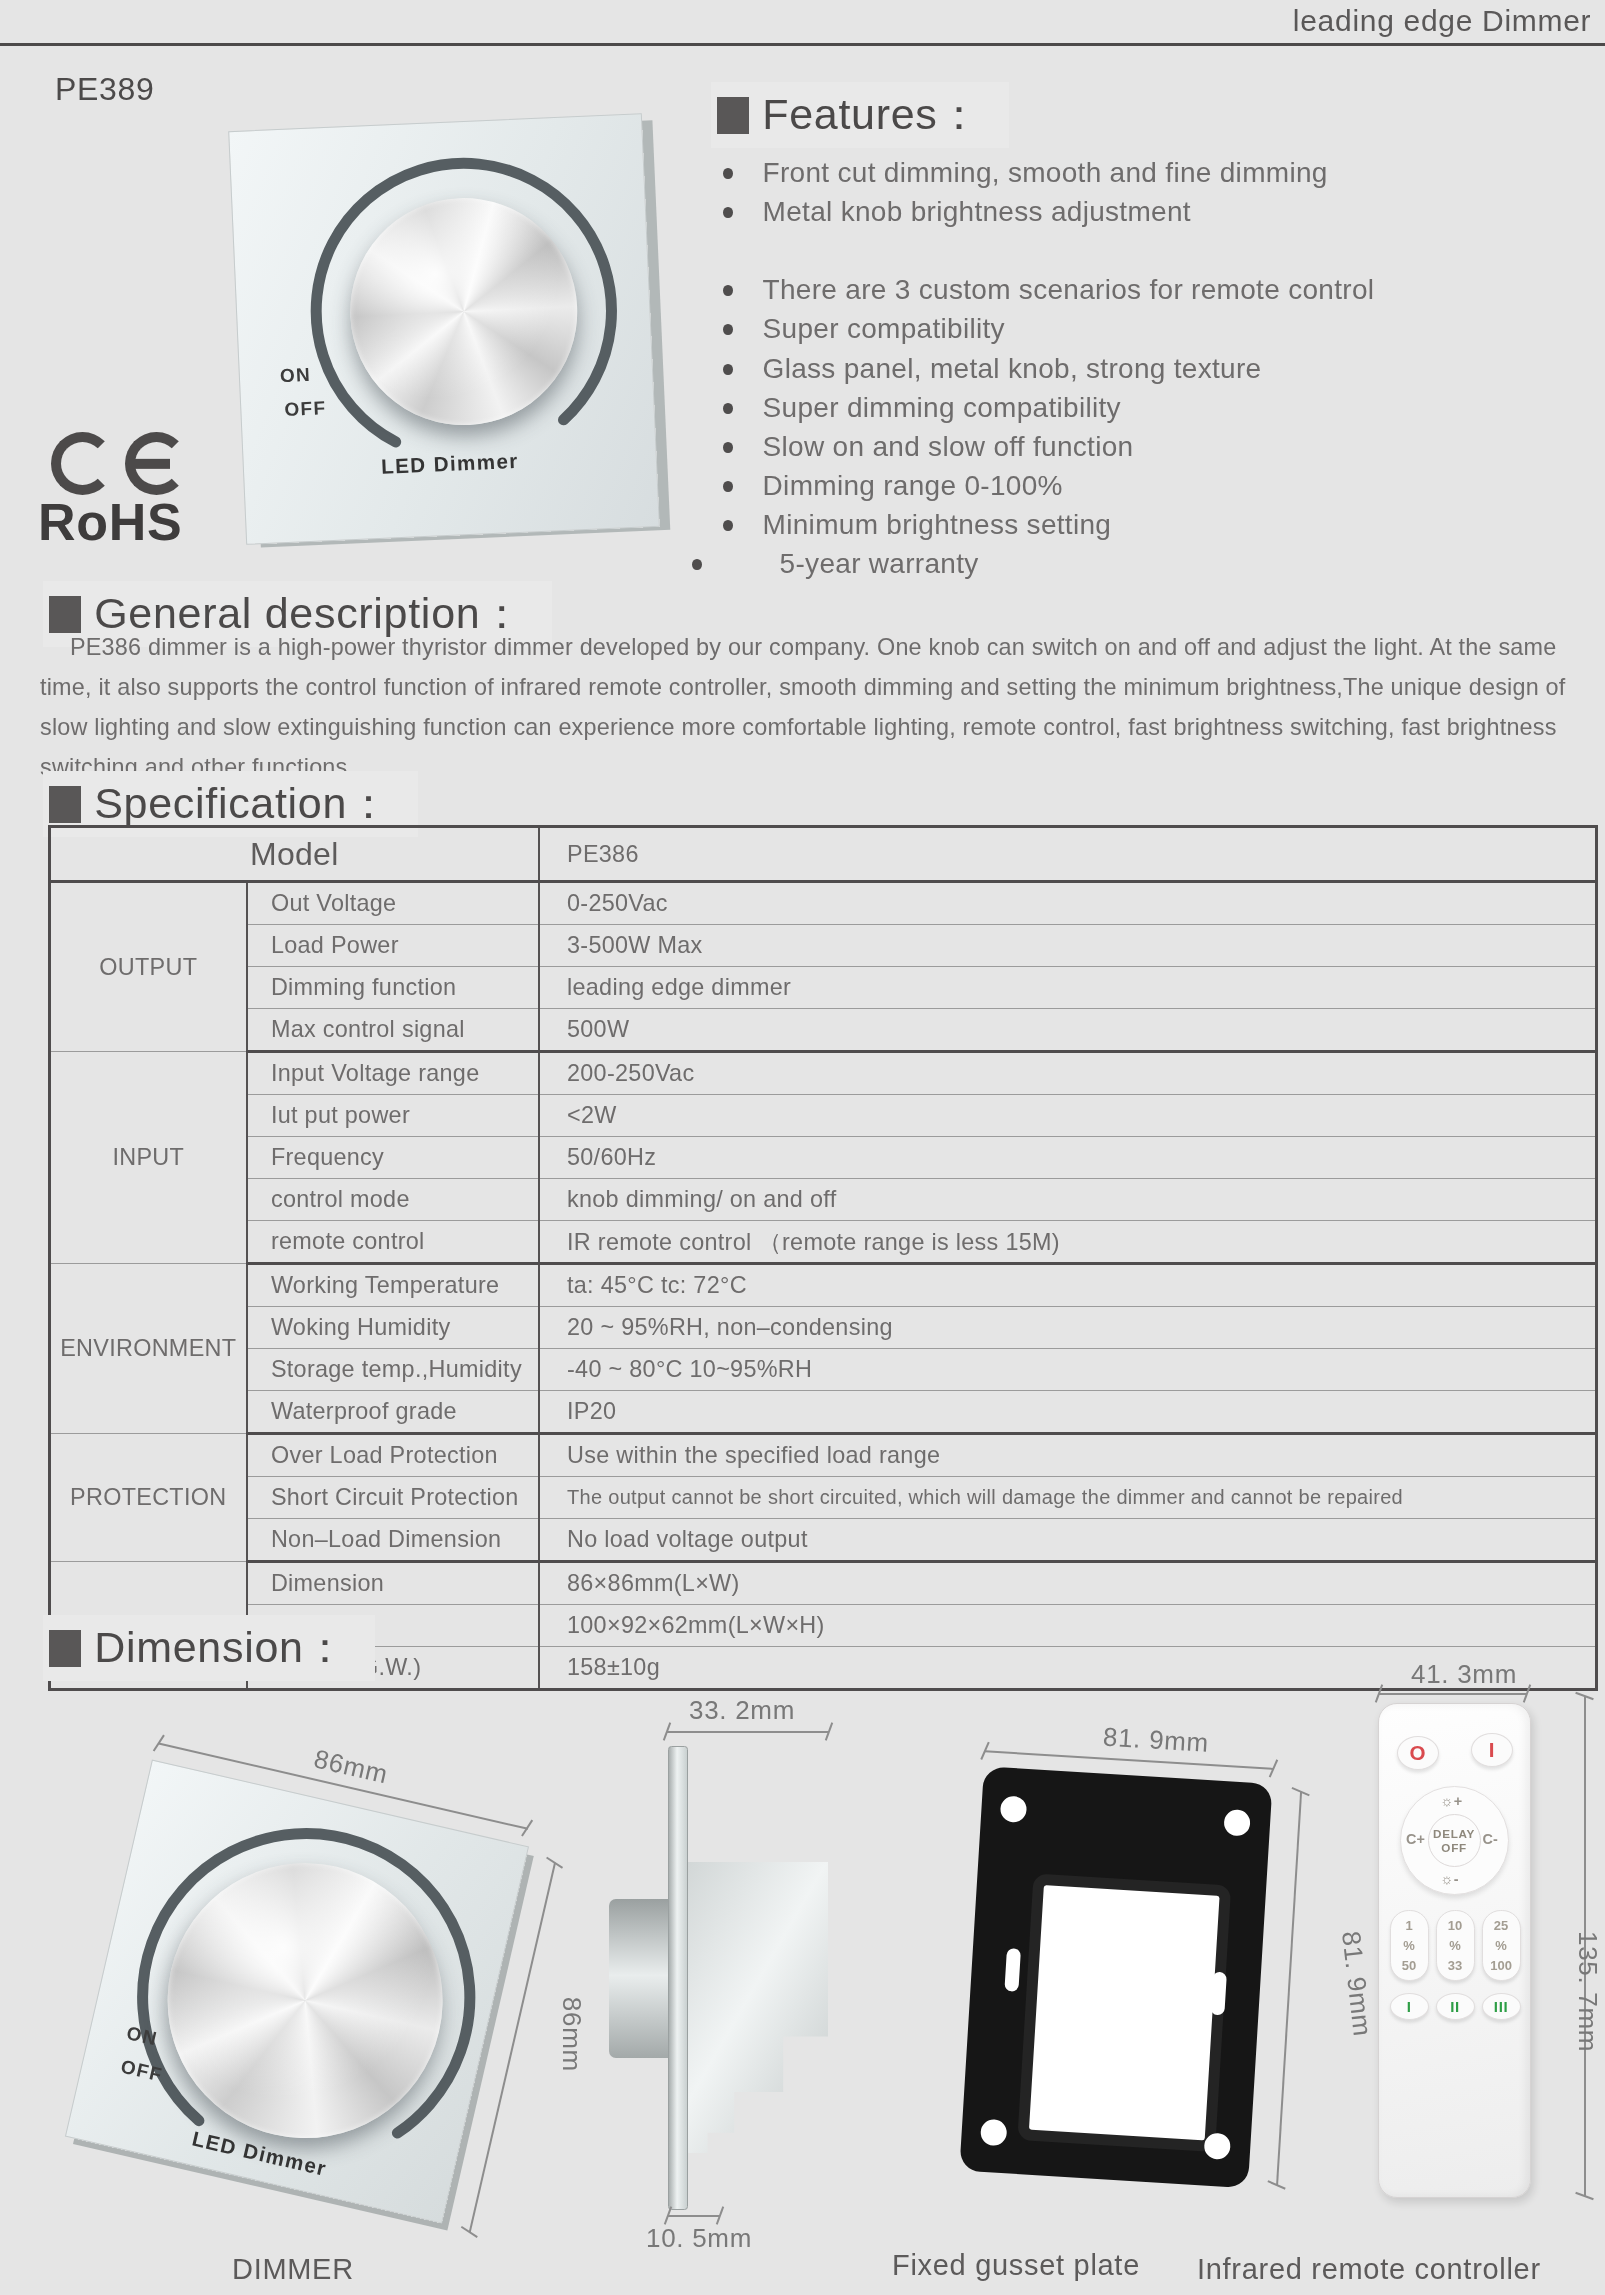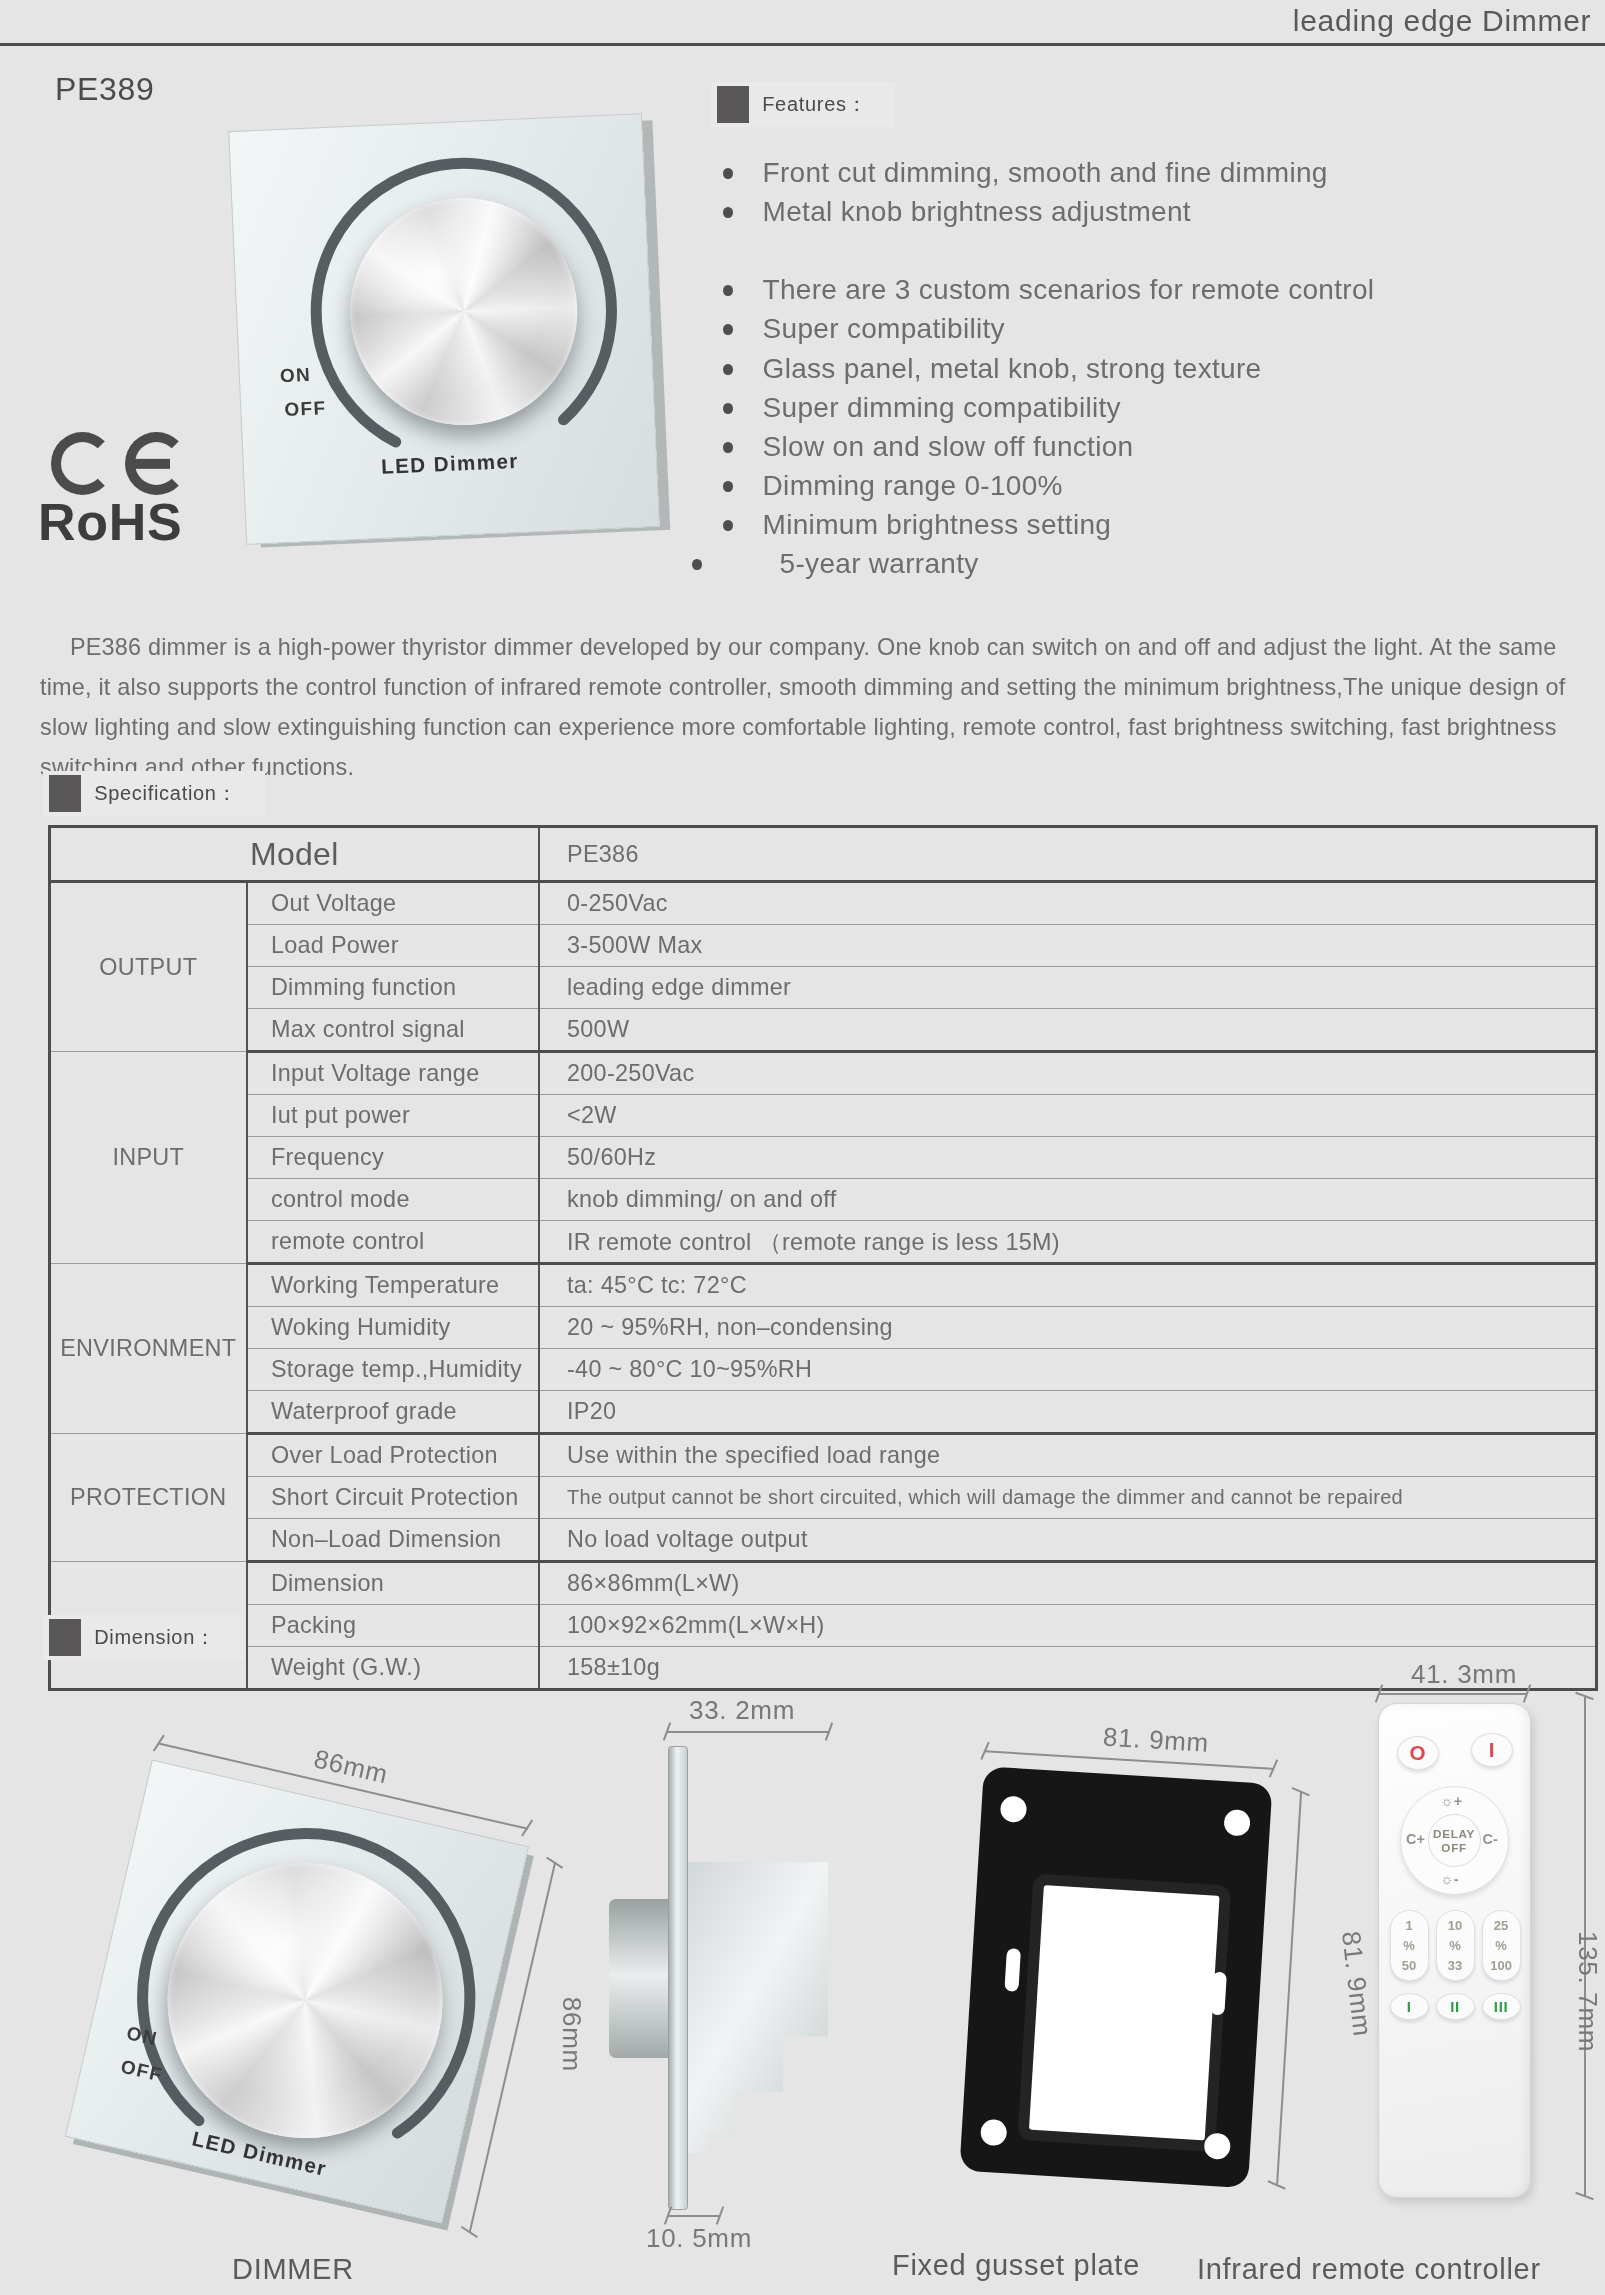--- a/index.html
+++ b/index.html
@@ -9,21 +9,21 @@
 
   
   .header-title{position:absolute;right:13.7px;top:4.1px;font-size:30px;color:#5a5858;letter-spacing:0.7px;}
   .header-rule{position:absolute;left:0;top:43px;width:1605px;height:2.7px;background:#4c4a4a;}
 
   .pe389{position:absolute;left:55px;top:71px;font-size:32px;color:#4c4a4a;letter-spacing:0.7px;}
 
   
   .sec-head{position:absolute;display:inline-flex;align-items:center;background:#e9e9e9;padding:4.1px 27.5px 4.1px 5.5px;}
   .sec-square{width:32px;height:37px;background:#595757;margin-right:13.7px;flex:0 0 auto;}
-  .sec-label{font-size:20px;color:#4b4949;letter-spacing:0.7px;white-space:nowrap;}
+  .sec-label{font-size:43px;color:#4b4949;letter-spacing:0.7px;white-space:nowrap;}
 
   
   .panel{position:absolute;background:linear-gradient(115deg,#f2f6f7,#e3e9ea 55%,#d7dddf);
          border:1.4px solid #c6cccd;}
   .photo-panel{left:237px;top:122px;width:412px;height:412px;transform:rotate(-2.5deg);
          box-shadow:12.4px 5.5px 0 -2.1px #b2b8b8;}
   .knob{position:absolute;border-radius:50%;
         background:
           radial-gradient(circle at 38% 33%,rgba(255,255,255,0.95),rgba(255,255,255,0) 60%),
           conic-gradient(from 205deg,#cdcdcd,#f3f3f3 8%,#b3b3b3 18%,#ededed 28%,#c0c0c0 38%,#f8f8f8 48%,#bbbbbb 58%,#ebebeb 68%,#c6c6c6 78%,#f2f2f2 88%,#cdcdcd 100%);
@@ -173,20 +173,24 @@
     </div>
   <div class="feat-item" style="left:723px;top:509px;">
       <span class="bullet"></span>
       <span class="feat-text">Minimum brightness setting</span>
     </div>
   <div class="feat-item" style="left:692px;top:548px;gap:48px;">
       <span class="bullet"></span>
       <span class="feat-text">5-year warranty</span>
     </div>
 
+  <div class="sec-head" style="left:43px;top:581px;">
+    <span class="sec-square"></span>
+    <span class="sec-label">General  description：</span>
+  </div>
   <div class="desc-text">PE386 dimmer is a high-power thyristor dimmer developed by our company. One knob can switch on and off and adjust the light. At the same time, it also supports the control function of infrared remote controller, smooth dimming and setting the minimum brightness,The unique design of slow lighting and slow extinguishing function can experience more comfortable lighting, remote control, fast brightness switching, fast brightness switching and other functions.</div>
 
   <div class="sec-head" style="left:43px;top:771px;">
     <span class="sec-square"></span>
     <span class="sec-label">Specification：</span>
   </div>
 
   <table id="spec-table">
     <colgroup>
         <col style="width:197px">

